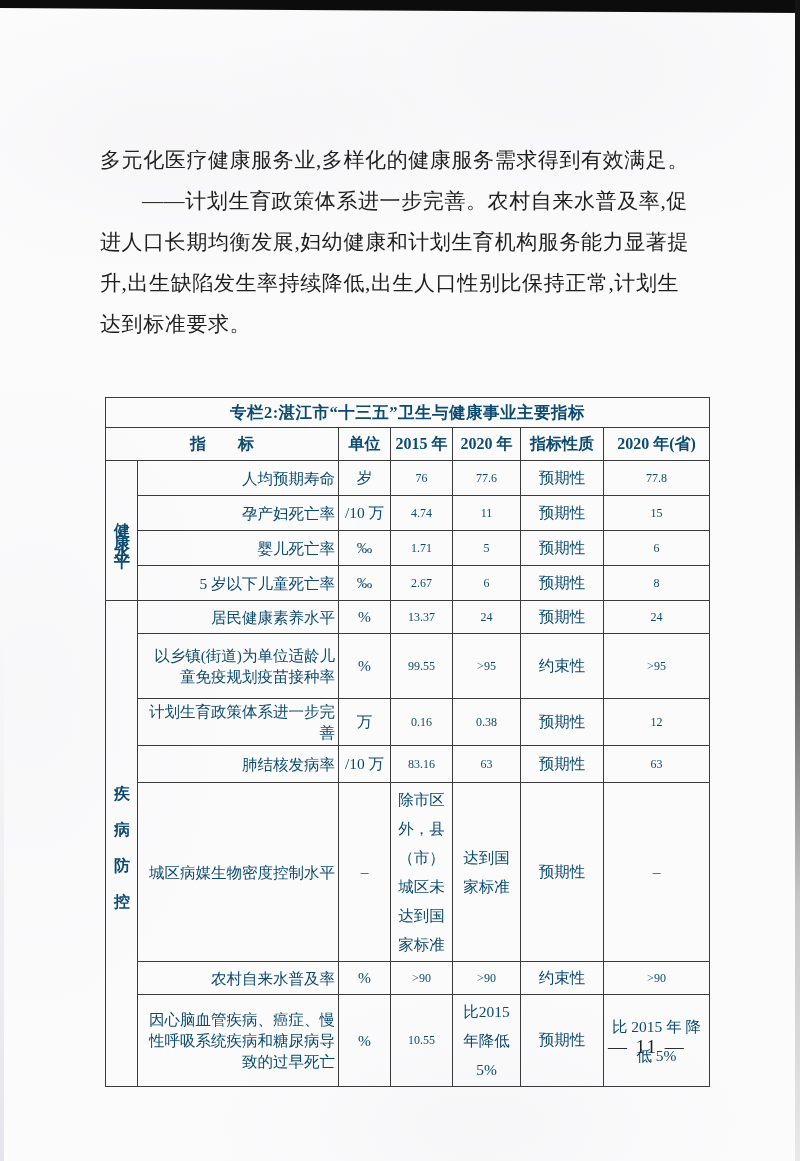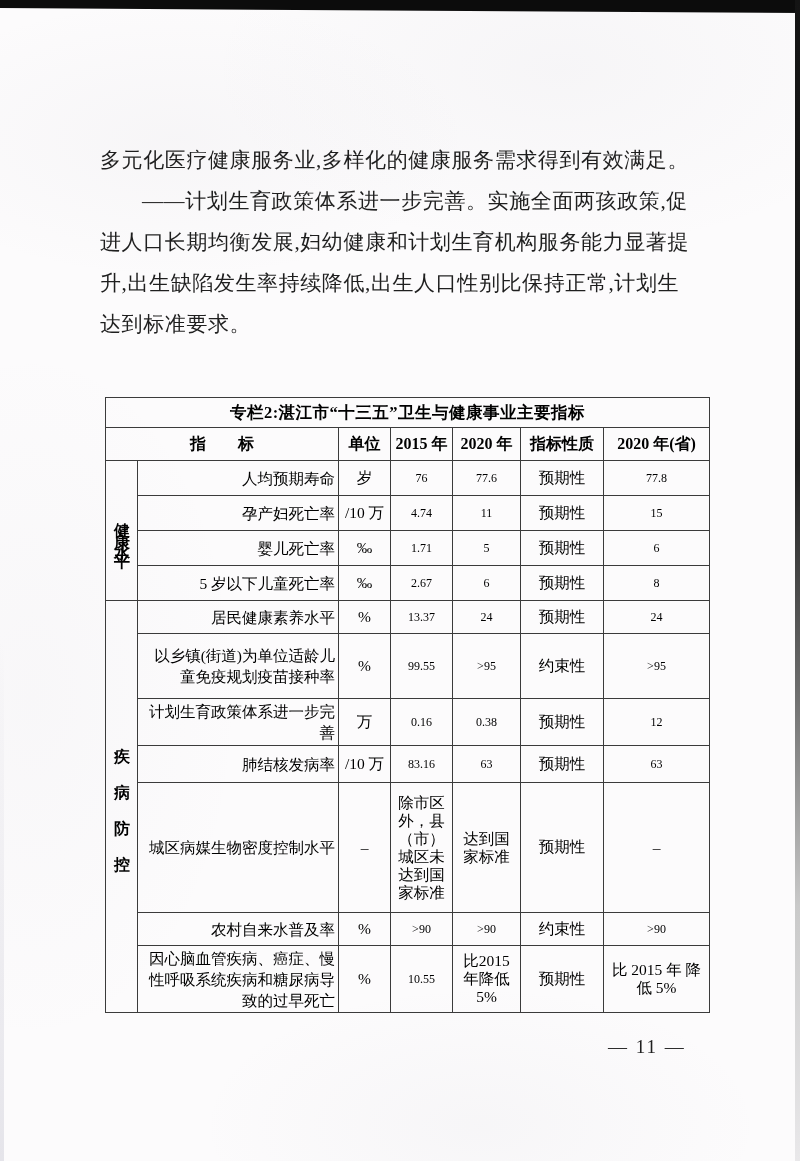--- a/index.html
+++ b/index.html
@@ -31,50 +31,50 @@
   .textblock{
     position:absolute;left:100px;top:140px;width:616px;
     font-size:21px;line-height:41px;letter-spacing:0.6px;
   }
   .textline{white-space:nowrap;}
   .textline.indent{padding-left:42px;}
   
   .chart-table{
     position:absolute;left:105px;top:397px;
     border-collapse:collapse;table-layout:fixed;width:604px;
-    font-size:15.5px;color:#000000;
+    font-size:15.5px;color:#0c4a6e;
   }
   .chart-table td{
     border:1.5px solid #3b3b3b;padding:1px 3px;text-align:center;
     vertical-align:middle;overflow:hidden;
   }
   td.title-cell{font-weight:bold;font-size:16.5px;letter-spacing:0.5px;}
   td.head-cell{font-weight:bold;font-size:16px;}
   td.name-cell{text-align:right;padding-left:8px;line-height:21px;}
   td.num-cell{font-size:12px;}
-  td.wrap-cell{line-height:18px;padding:2px 4px;}
+  td.wrap-cell{line-height:29px;padding:2px 4px;}
   .vlabel-wrap{display:flex;justify-content:center;align-items:center;height:100%;}
   .vlabel{writing-mode:vertical-rl;text-orientation:upright;font-size:16px;font-weight:bold;}
   .vlabel.tight{letter-spacing:11px;}
   .vlabel.spread{letter-spacing:36px;}
   
   .page-number{
     position:absolute;left:608px;top:1036px;font-size:19px;letter-spacing:2px;
   }
 </style>
 </head>
 <body>
 
 <div class="scan-top"></div>
 <div class="scan-right"></div>
 <div class="scan-left"></div>
 
 <div class="textblock">
   <div class="textline">多元化医疗健康服务业,多样化的健康服务需求得到有效满足。</div>
-  <div class="textline indent">——计划生育政策体系进一步完善。实施全面两孩政策,促</div>
+  <div class="textline indent">——计划生育政策体系进一步完善。农村自来水普及率,促</div>
   <div class="textline">进人口长期均衡发展,妇幼健康和计划生育机构服务能力显著提</div>
   <div class="textline">升,出生缺陷发生率持续降低,出生人口性别比保持正常,计划生</div>
   <div class="textline">达到标准要求。</div>
 </div>
 
 <table class="chart-table">
   <colgroup>
     <col style="width:32px">
       <col style="width:201px">
       <col style="width:52px">

